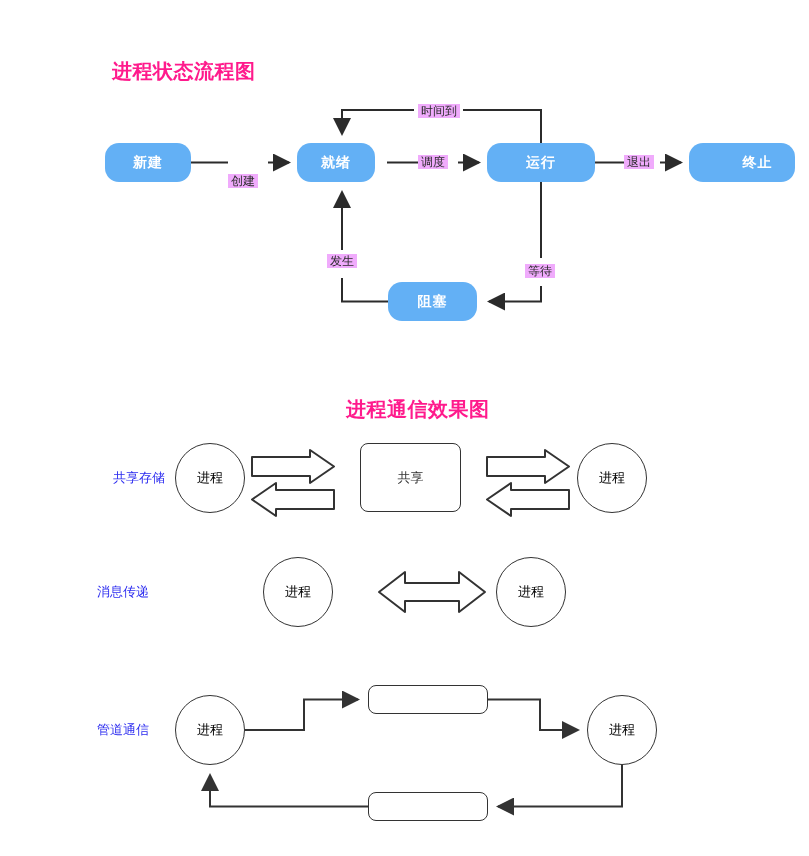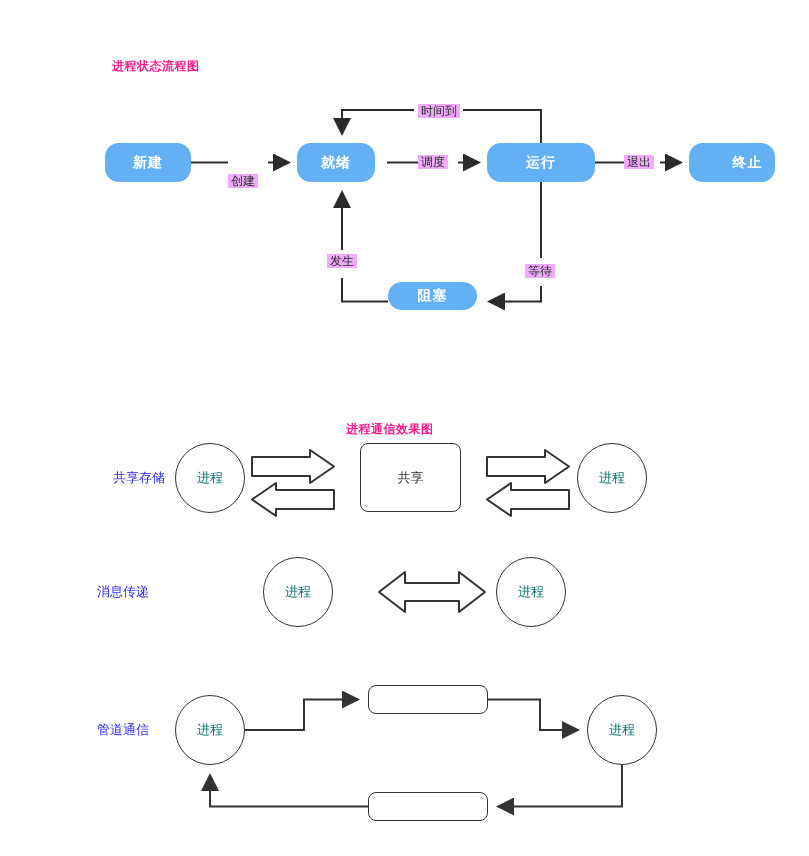--- a/index.html
+++ b/index.html
@@ -16,27 +16,27 @@
   }
   .canvas {
     position: absolute;
     left: 0; top: 0;
     width: 809px;
     height: 856px;
   }
   .title {
     position: absolute;
     font-weight: bold;
-    font-size: 12px;
+    font-size: 20px;
     color: #ff1a8c;
     white-space: nowrap;
     letter-spacing: 0.5px;
   }
   #title-state { left: 112px; top: 58px; }
-  #title-comm  { left: 346px; top: 396px; margin-top: 25px; }
+  #title-comm  { left: 346px; top: 396px; }
 
   .side-label {
     position: absolute;
     font-size: 13px;
     color: #2d2df0;
     white-space: nowrap;
     font-weight: 500;
   }
   #label-shared { left: 97px; top: 469px; margin-left: 16px; }
   #label-msg    { left: 97px; top: 583px; }
@@ -51,22 +51,22 @@
     font-size: 14px;
     display: flex;
     align-items: center;
     justify-content: center;
     letter-spacing: 1px;
     box-sizing: border-box;
   }
   #node-new     { left: 105px;  top: 143px; width: 86px; height: 39px; }
   #node-ready   { left: 297px;  top: 143px; width: 78px; height: 39px; }
   #node-running { left: 487px;  top: 143px; width: 108px; height: 39px; }
-  #node-term    { left: 689px;  top: 143px; width: 86px; height: 39px; padding-left: 31px; }
-  #node-blocked { left: 388px;  top: 282px; width: 89px; height: 28px; }
+  #node-term    { left: 689px;  top: 143px; width: 106px; height: 39px; padding-left: 31px; }
+  #node-blocked { left: 388px;  top: 282px; width: 89px; height: 39px; }
 
   .edge-label {
     position: absolute;
     font-size: 12px;
     color: #2b2b2b;
     background: #f0abfc;
     padding: 0 3px;
     white-space: nowrap;
     line-height: 14px;
   }
@@ -78,21 +78,21 @@
   #lbl-wait    { left: 525px; top: 264px; }
 
   .node-circle {
     position: absolute;
     border: 1.6px solid #333333;
     border-radius: 50%;
     display: flex;
     align-items: center;
     justify-content: center;
     font-size: 13px;
-    color: #0f766e;
+    color: #000000;
     box-sizing: border-box;
     background: #ffffff;
   }
   .node-rect {
     position: absolute;
     border: 1.8px solid #333333;
     border-radius: 8px;
     display: flex;
     align-items: center;
     justify-content: center;

